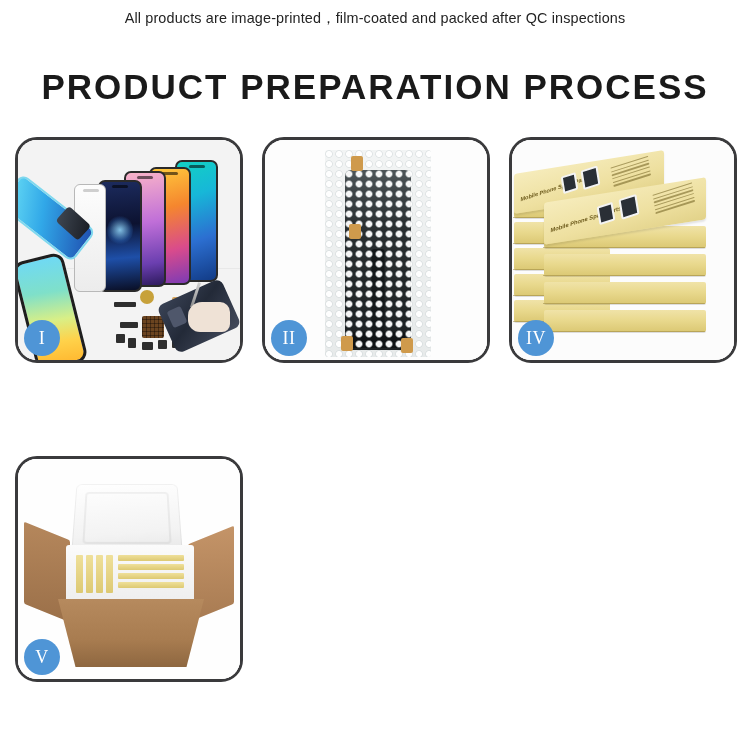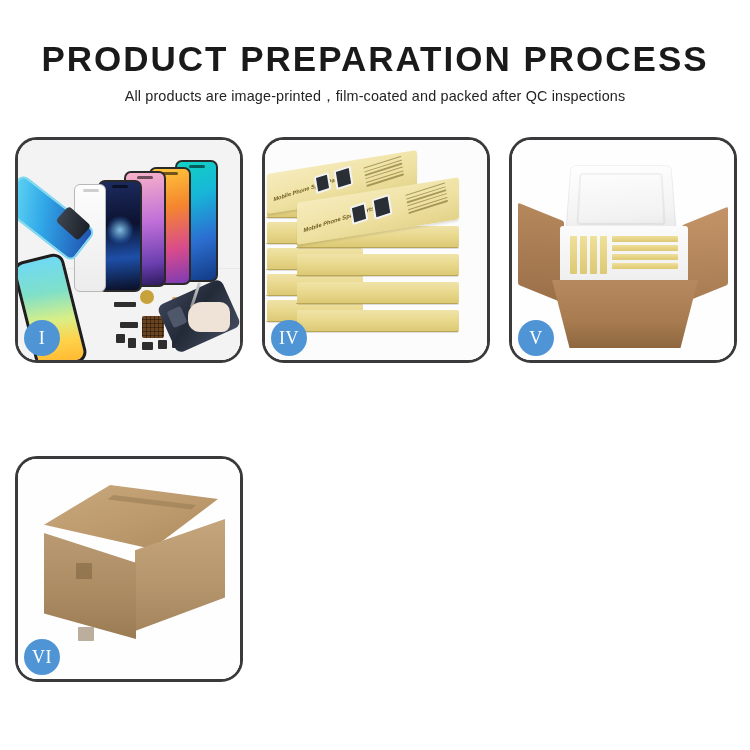--- a/index.html
+++ b/index.html
@@ -320,22 +320,22 @@
     clip-path: polygon(30% 0, 100% 25%, 96% 36%, 25% 11%);
   }
   .c6-tape{ position:absolute; background:rgba(120,94,58,0.5); border-radius:1px;}
 </style>
 </head>
 <body>
 
 <div id="page">
 
   <div id="header">
+    <div id="subtitle">All products are image-printed，film-coated and packed after QC inspections</div>
     <div id="title">PRODUCT PREPARATION PROCESS</div>
-    <div id="subtitle">All products are image-printed，film-coated and packed after QC inspections</div>
   </div>
 
   <div id="grid">
 
     <div class="panel">
       <div class="photo">
         <div class="p1-bg"></div>
 
         <div class="ph scr-e">
             <span class="notchbar"></span>
@@ -372,20 +372,36 @@
           <span class="pt" style="left:14px;  top:50px; width:8px;  height:10px;"></span>
           <span class="pt" style="left:28px;  top:54px; width:11px; height:8px;"></span>
           <span class="pt" style="left:44px;  top:52px; width:9px;  height:9px;"></span>
           <span class="pt" style="left:58px;  top:50px; width:8px;  height:10px;"></span>
           <span class="pt" style="left:70px;  top:46px; width:7px;  height:7px;"></span>
         </div>
       </div>
       <div class="badge">I</div>
     </div>
 
+    <div class="panel">
+      <div class="photo">
+        <div class="p2-bg"></div>
+        <div class="bubblepack">
+          <div class="inner-part">
+            <span class="flex"></span>
+            <span class="conn"></span>
+          </div>
+          <span class="tape" style="left:26px; top:6px;"></span>
+          <span class="tape" style="left:24px; top:74px;"></span>
+          <span class="tape" style="left:16px; bottom:6px;"></span>
+          <span class="tape" style="right:18px; bottom:4px;"></span>
+        </div>
+      </div>
+      <div class="badge">II</div>
+    </div>
 
 
     <div class="panel">
       <div class="photo">
         <div class="p4-bg"></div>
         <div class="stack">
 
           <span class="layer" style="left:2px;  top:42px;  width:96px;">
               <i class="side"></i>
             </span>
@@ -462,27 +478,15 @@
           <span class="yrow" style="left:42px; top:2px;  width:66px; height:6px;"></span>
           <span class="yrow" style="left:42px; top:11px; width:66px; height:6px;"></span>
           <span class="yrow" style="left:42px; top:20px; width:66px; height:6px;"></span>
           <span class="yrow" style="left:42px; top:29px; width:66px; height:6px;"></span>
         </div>
         <div class="carton-body"></div>
       </div>
       <div class="badge">V</div>
     </div>
 
-    <div class="panel">
-      <div class="photo">
-        <div class="p6-bg"></div>
-        <div class="c6-top"></div>
-        <div class="c6-side"></div>
-        <div class="c6-front"></div>
-        <div class="c6-seam"></div>
-        <span class="c6-tape" style="left:58px; top:104px; width:16px; height:16px;"></span>
-        <span class="c6-tape" style="left:60px; top:168px; width:16px; height:14px;"></span>
-      </div>
-      <div class="badge">VI</div>
-    </div>
 
   </div>
 </div>
 
 </body></html>

